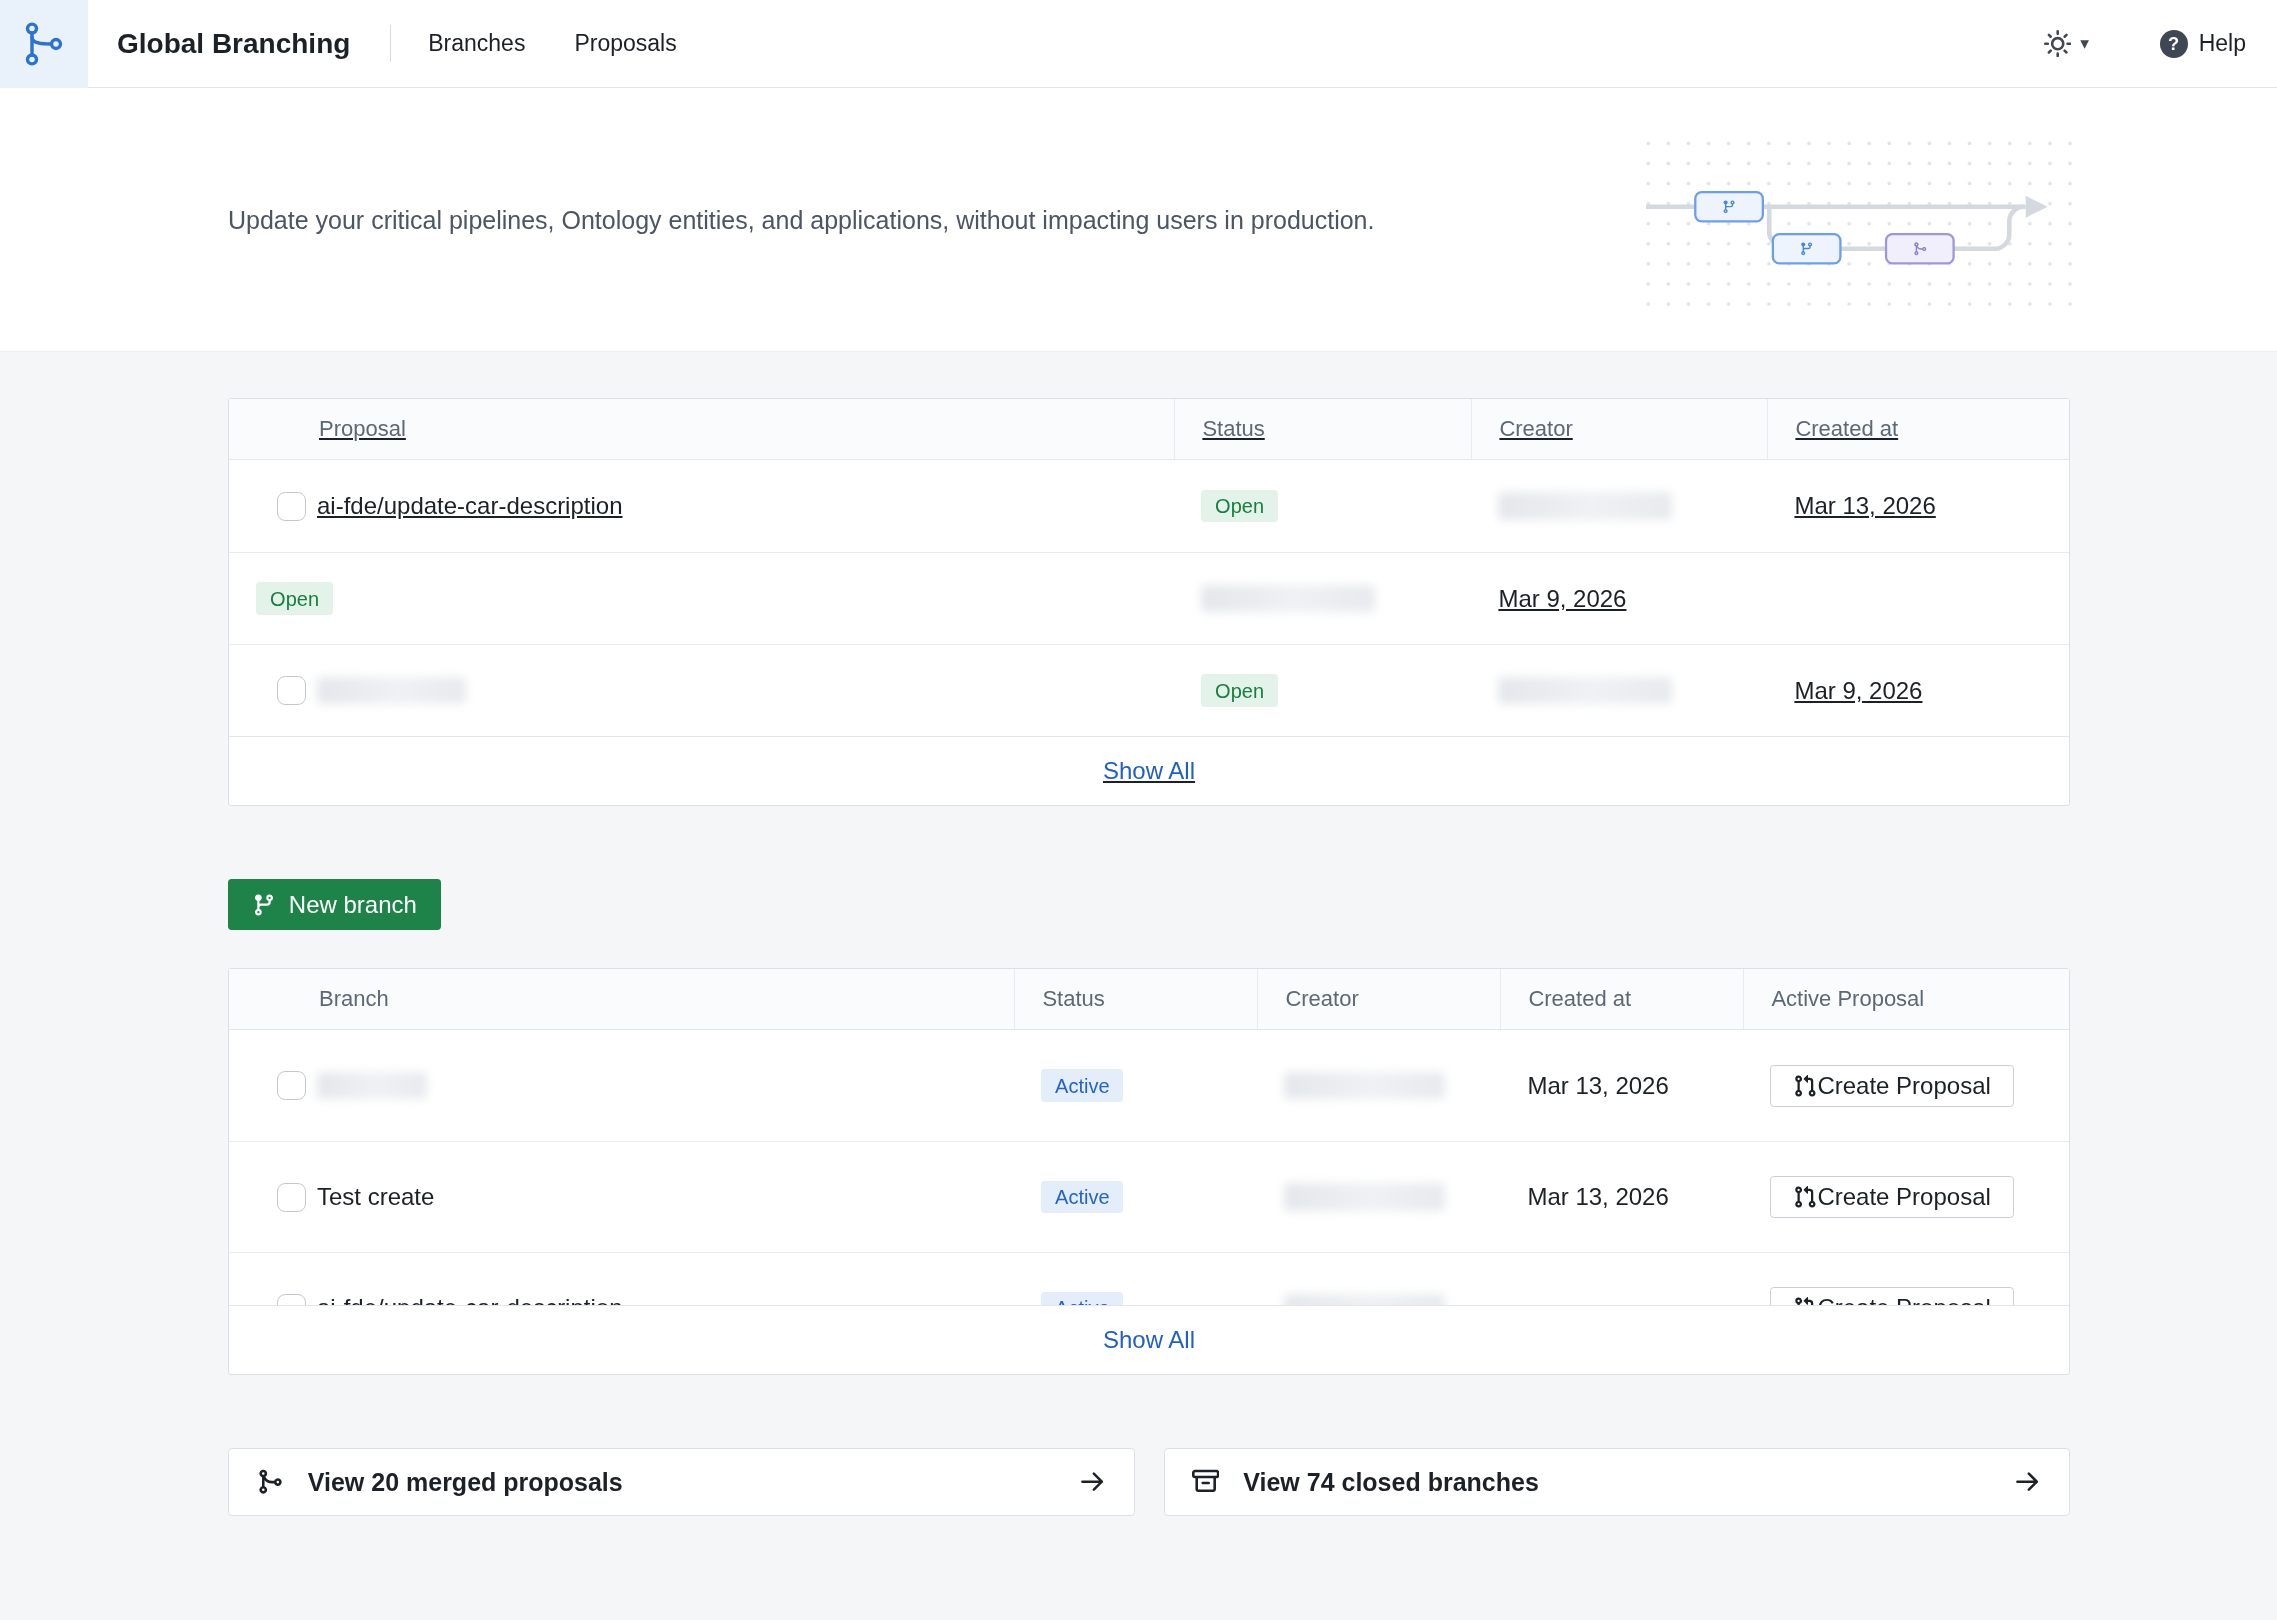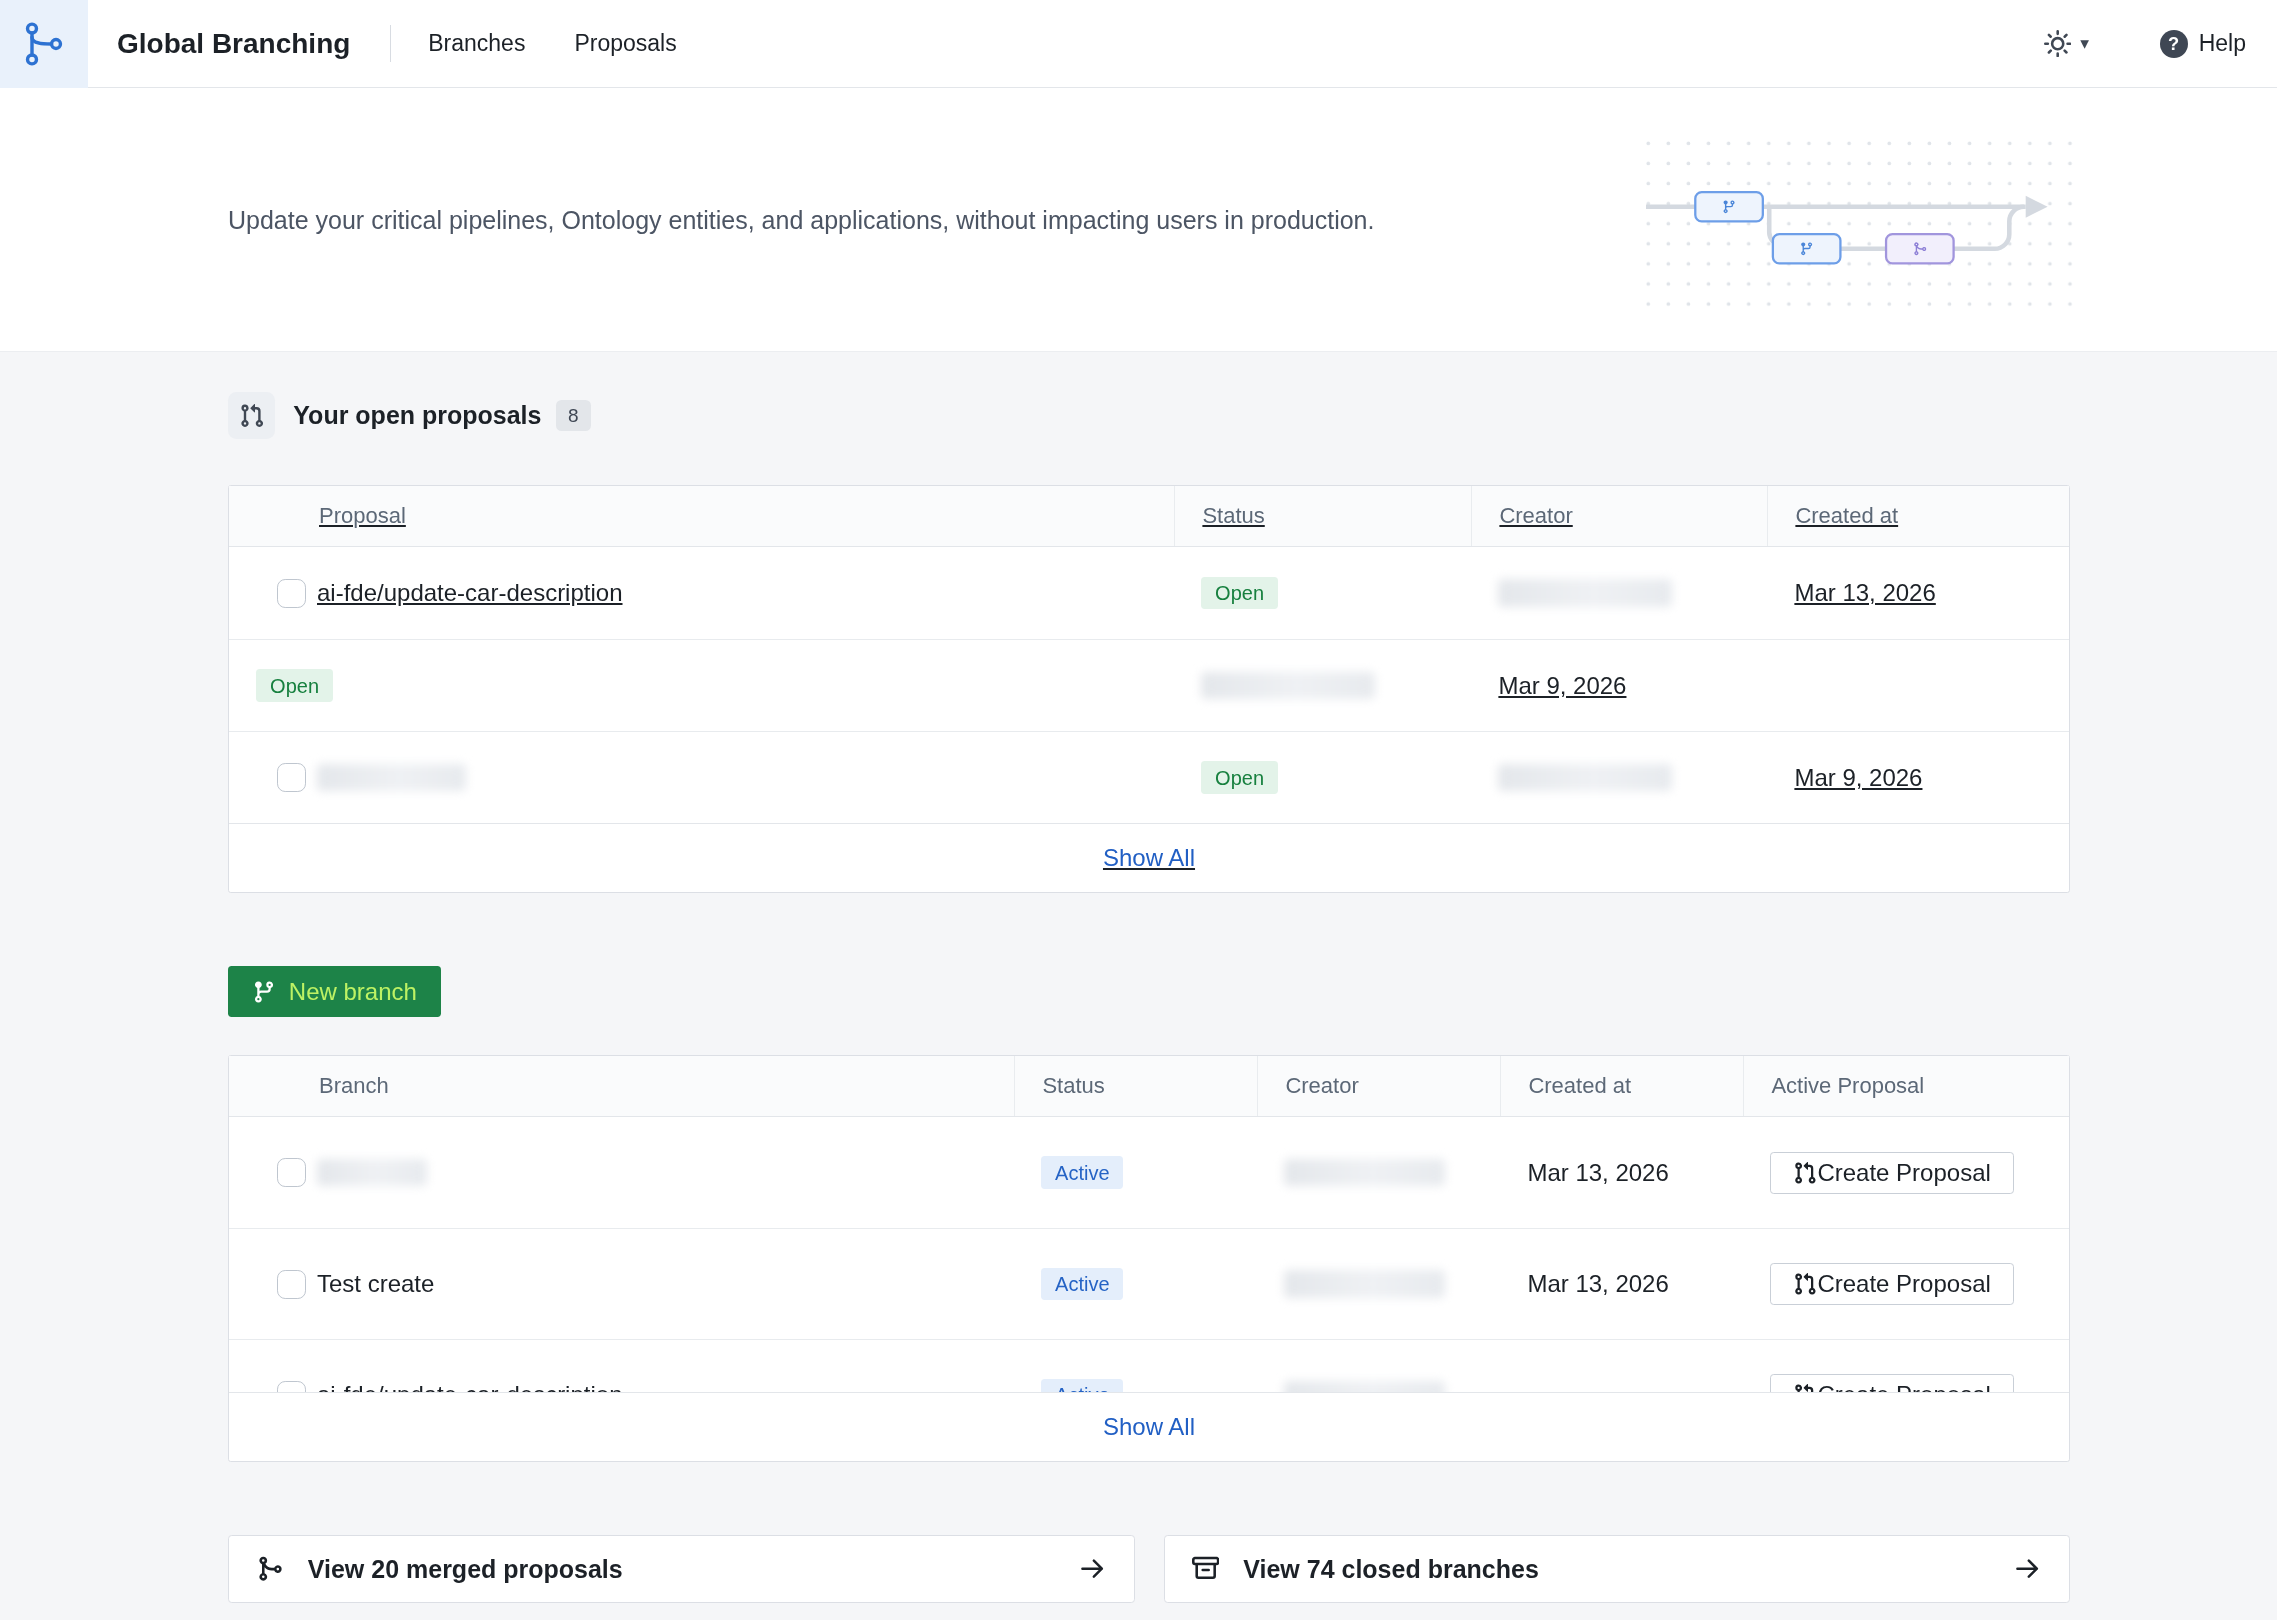--- a/index.html
+++ b/index.html
@@ -64,21 +64,21 @@
   .badge-active { background:#e4eefb; color:#2563c5; }
   .blur-blob { height:27.4px; border-radius:4.6px; background:linear-gradient(90deg,#e4e7eb,#eff1f4 55%,#e7eaee); filter:blur(4.6px); }
   .blob-creator { width:174px; }
   .blob-creator-sm { width:161px; }
   .blob-name { width:149px; }
   .blob-branch { width:110px; }
   .show-all { height:69px; border-top:0.9px solid #e3e6ea; display:flex; align-items:center; justify-content:center; }
   .show-all a { color:#215fc4; font-size:24px; text-decoration:none; cursor:pointer; }
 
   
-  .btn-green { display:inline-flex; align-items:center; gap:12.8px; background:#1d8348; color:#bef264; font-size:24px; padding:0 24px; height:51px; border-radius:3.7px; border:none; cursor:pointer; font-family:inherit; }
+  .btn-green { display:inline-flex; align-items:center; gap:12.8px; background:#1d8348; color:#ffffff; font-size:24px; padding:0 24px; height:51px; border-radius:3.7px; border:none; cursor:pointer; font-family:inherit; }
   .btn-outline { display:inline-flex; align-items:center; gap:0; background:#fff; border:0.9px solid #c9cfd7; border-radius:3.7px; font-size:24px; height:42px; padding:4px 22px; color:#1c2127; cursor:pointer; font-family:inherit; }
 
   
   .cards { display:flex; gap:29px; margin-top:73px; }
   .card { flex:1; height:68px; background:#fff; border:0.9px solid #dcdfe5; border-radius:3.7px; display:flex; align-items:center; padding:0 27.4px; cursor:pointer; }
   .card-label { font-size:25px; font-weight:bold; margin-left:24px; }
   .card-arrow { margin-left:auto; }
 </style>
 </head>
 <body>
@@ -168,31 +168,20 @@
       <rect x="263" y="102" width="74" height="32" rx="7" fill="#f2effc" stroke="#a195dd" stroke-width="2.5"></rect>
       <g transform="translate(292,110)">
           <use href="#i-merge" width="16" height="16" style="color:#8d7fd6"></use>
         </g>
     </g>
   </svg>
 </section>
 
 <main class="main">
 
-  <div class="section-head first">
-    <div class="head-left">
-      <div class="icon-tile">
-        <svg class="ic" width="25.6" height="25.6" viewBox="0 0 28 28">
-            <use href="#i-pr"></use>
-          </svg>
-      </div>
-      <div class="section-title">Your open proposals</div>
-      <div class="count-badge">8</div>
-    </div>
-  </div>
 
   <div class="table-card first">
     <div class="thead t1">
       <div>Proposal</div>
       <div>Status</div>
       <div>Creator</div>
       <div>Created at</div>
     </div>
     <div class="tbody tbody-1">
       <div class="trow t1">

